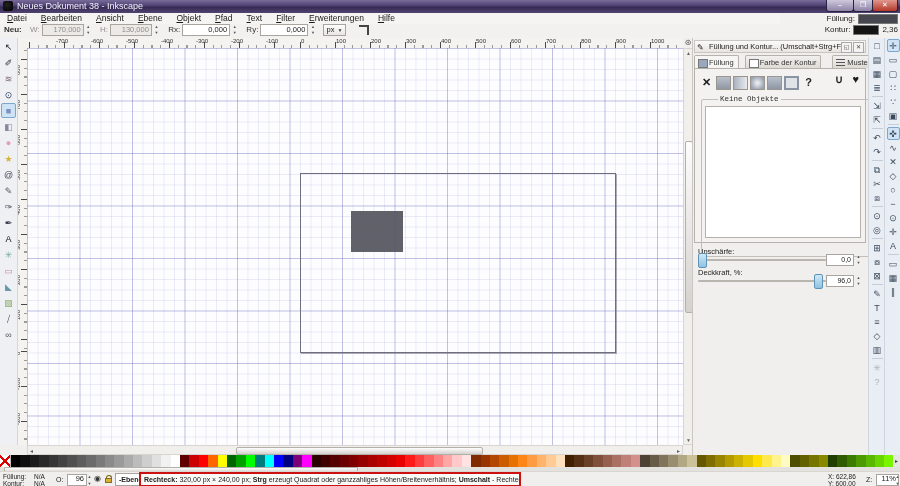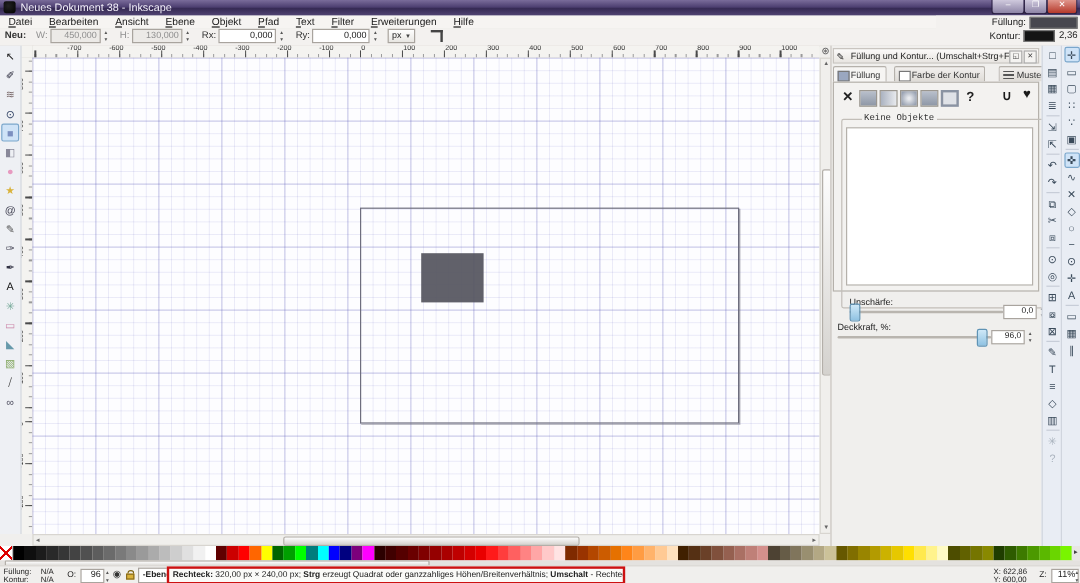--- a/index.html
+++ b/index.html
@@ -164,21 +164,21 @@
     <span class="ttext">Neues Dokument 38 - Inkscape</span>
     <span class="winbtn" style="right:46px;width:26px;">–</span>
     <span class="winbtn" style="right:27px;width:18px;">❐</span>
     <span class="winbtn" id="btn-close" style="right:2px;width:24px;">✕</span>
   </div>
 
   <div id="menubar" class="abs"><span class="menuitem">Datei</span><span class="menuitem">Bearbeiten</span><span class="menuitem">Ansicht</span><span class="menuitem">Ebene</span><span class="menuitem">Objekt</span><span class="menuitem">Pfad</span><span class="menuitem">Text</span><span class="menuitem">Filter</span><span class="menuitem">Erweiterungen</span><span class="menuitem">Hilfe</span></div>
 
   <div id="toolbar" class="abs">
     <span class="tlabel tb-bold">Neu:</span>
-    <span class="tlabel dim">W:</span><span class="numbox dim" style="width:36px;">450,000</span><span class="spin">▲<br>▼</span>
+    <span class="tlabel dim">W:</span><span class="numbox dim" style="width:36px;">170,000</span><span class="spin">▲<br>▼</span>
     <span class="tlabel dim">H:</span><span class="numbox dim" style="width:36px;">130,000</span><span class="spin">▲<br>▼</span>
     <span class="tlabel">Rx:</span><span class="numbox" style="width:42px;">0,000</span><span class="spin">▲<br>▼</span>
     <span class="tlabel">Ry:</span><span class="numbox" style="width:42px;">0,000</span><span class="spin">▲<br>▼</span>
     <span class="unitbox"><span>px</span><span class="arr">▼</span></span>
     <span id="corner-icon"></span>
   </div>
 
   <div id="fsind" class="abs">
     <div class="row" style="top:1px;"><span>Füllung:</span><span class="indswatch" id="ind-fill" style="background: rgb(71, 71, 79);"></span></div>
     <div class="row" style="top:12px;"><span>Kontur:</span><span class="indswatch" id="ind-stroke" style="width: 24px; background: rgb(20, 20, 20);"></span><span style="margin-left:3px;">2,36</span></div>
@@ -273,21 +273,21 @@
     </div>
   <div id="tabpane" class="abs">
     <div id="fillbtns"><span class="fbtn none">✕</span><span class="fbtn flat"></span><span class="fbtn lin"></span><span class="fbtn rad"></span><span class="fbtn pat"></span><span class="fbtn swatch"></span><span class="fbtn unknown">?</span></div>
     <span class="fillrule" style="right:22px;">∪</span>
     <span class="fillrule" style="right:6px;">♥</span>
     <fieldset id="fieldset">
       <legend>Keine Objekte</legend>
       <div id="objlist"></div>
     </fieldset>
   </div>
-  <div class="sliderrow abs" style="top:247px;margin-left:10px;">
+  <div class="sliderrow abs" style="top:247px;">
     <span>Unschärfe:</span>
     <div class="slidertrack">
       <div class="sliderthumb" style="left:0px;"></div>
     </div>
     <span class="valbox">0,0</span>
     <span class="valspin">▲<br>▼</span>
   </div>
   <div class="sliderrow abs" style="top:268px;">
     <span>Deckkraft, %:</span>
     <div class="slidertrack">

